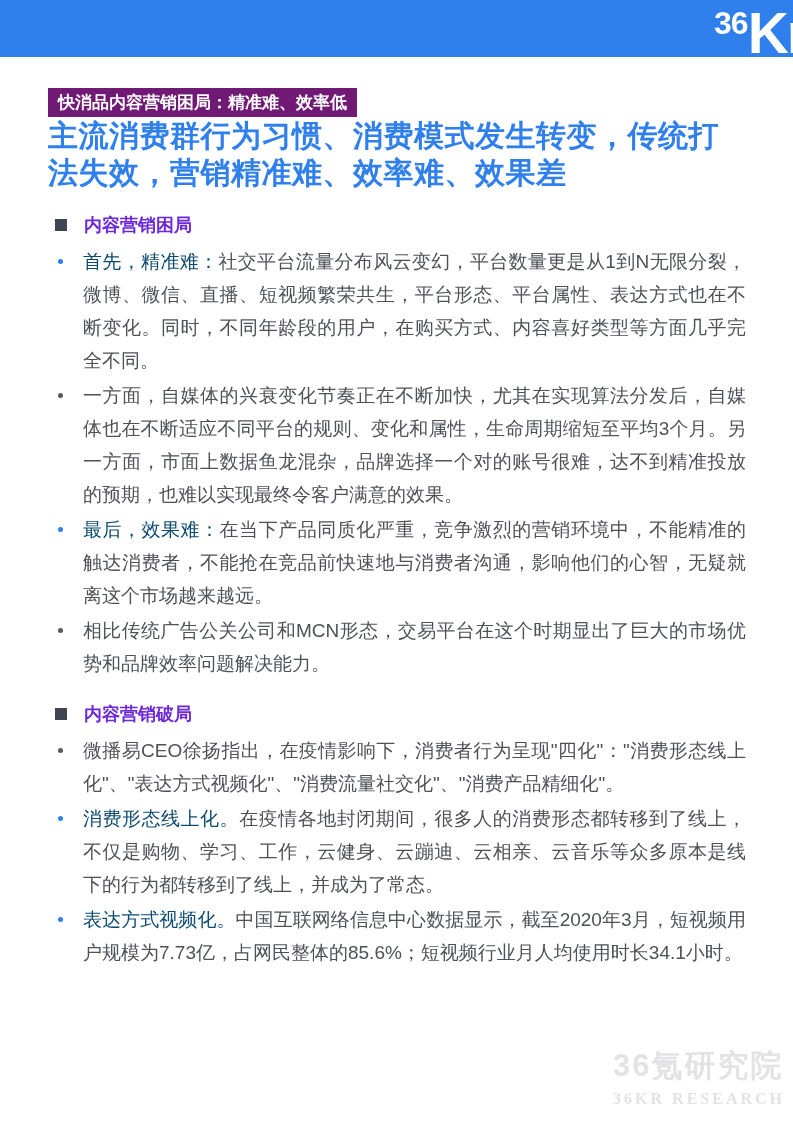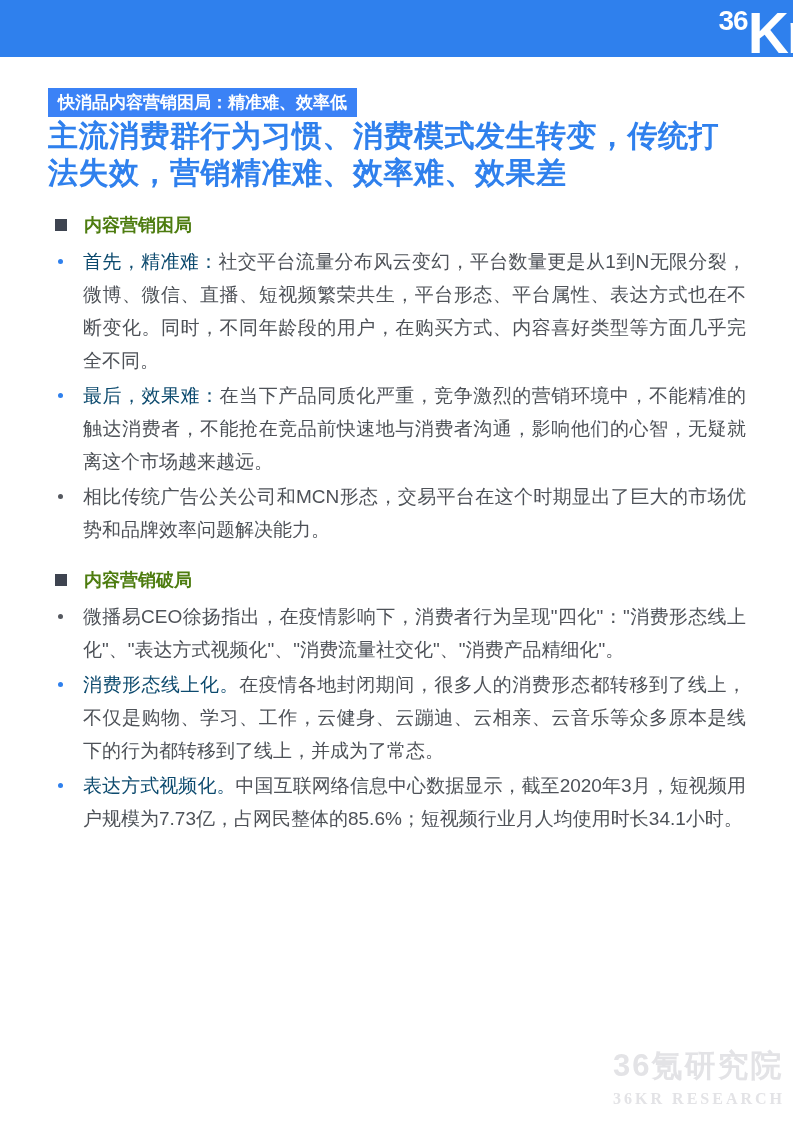--- a/index.html
+++ b/index.html
@@ -24,46 +24,46 @@
     z-index: 3;
   }
   @supports ((-webkit-background-clip: text) or (background-clip: text)) {
     .brand-logo {
       background: linear-gradient(to bottom, #ffffff 0px, #ffffff 52px, #2F80ED 52px, #2F80ED 100%);
       -webkit-background-clip: text;
       background-clip: text;
       color: transparent;
     }
   }
-  .logo-36 { font-size: 28px; letter-spacing: -1px; margin-top: 2px; }
+  .logo-36 { font-size: 32px; letter-spacing: -1px; margin-top: 2px; }
   .logo-kr { font-size: 57px; letter-spacing: -2px; }
 
   
   .main {
     position: absolute; top: 88px; left: 48px;
     width: 698px;
   }
   .topic-badge {
     display: inline-block;
-    background: #3b82f6; color: #ffffff;
+    background: #701a75; color: #ffffff;
     font-size: 17px; font-weight: bold;
     line-height: 29px; padding: 0 10px;
   }
   .page-title {
     margin: 0 0 0 0;
     color: #2F80ED;
     font-size: 30px; font-weight: bold;
     line-height: 37px;
     letter-spacing: 0.5px;
   }
   
   .section-head {
     display: flex; align-items: center;
     margin: 22px 0 8px 7px;
-    color: #4d7c0f;
+    color: #6d28d9;
     font-size: 18px; font-weight: bold;
   }
   .sq {
     width: 12px; height: 12px;
     background: #3E4450;
     margin-right: 17px;
     flex: 0 0 12px;
   }
   .bullet { display: flex; margin: 0 0 2px 0; }
   .dot { flex: 0 0 35px; }
@@ -113,20 +113,24 @@
   <div>
       <div class="section-head">
         <span class="sq"></span>
         <span>内容营销困局</span>
       </div>
       <div class="bullet">
         <span class="dot blue"></span>
         <p class="btext"><span class="lead">首先，精准难：</span>社交平台流量分布风云变幻，平台数量更是从1到N无限分裂，微博、微信、直播、短视频繁荣共生，平台形态、平台属性、表达方式也在不断变化。同时，不同年龄段的用户，在购买方式、内容喜好类型等方面几乎完全不同。</p>
       </div>
       <div class="bullet">
+        <span class="dot"></span>
+        <p class="btext">一方面，自媒体的兴衰变化节奏正在不断加快，尤其在实现算法分发后，自媒体也在不断适应不同平台的规则、变化和属性，生命周期缩短至平均3个月。另一方面，市面上数据鱼龙混杂，品牌选择一个对的账号很难，达不到精准投放的预期，也难以实现最终令客户满意的效果。</p>
+      </div>
+      <div class="bullet">
         <span class="dot blue"></span>
         <p class="btext"><span class="lead">最后，效果难：</span>在当下产品同质化严重，竞争激烈的营销环境中，不能精准的触达消费者，不能抢在竞品前快速地与消费者沟通，影响他们的心智，无疑就离这个市场越来越远。</p>
       </div>
       <div class="bullet">
         <span class="dot"></span>
         <p class="btext">相比传统广告公关公司和MCN形态，交易平台在这个时期显出了巨大的市场优势和品牌效率问题解决能力。</p>
       </div>
       <div class="section-head">
         <span class="sq"></span>
         <span>内容营销破局</span>

